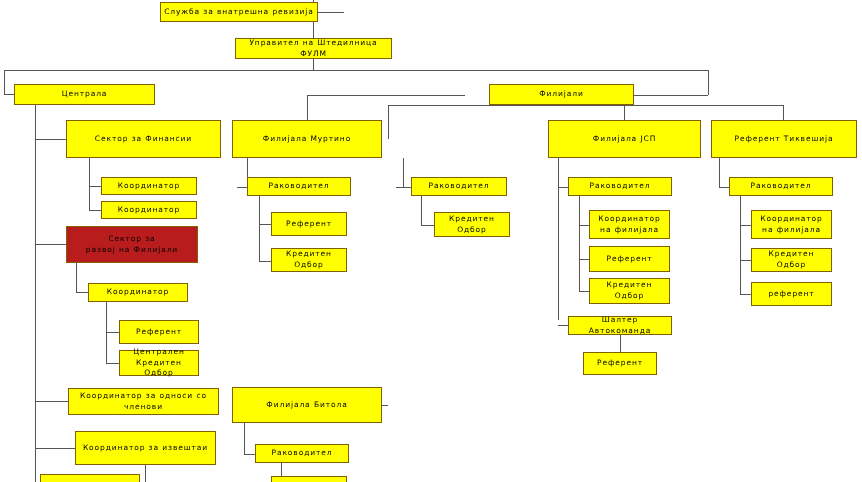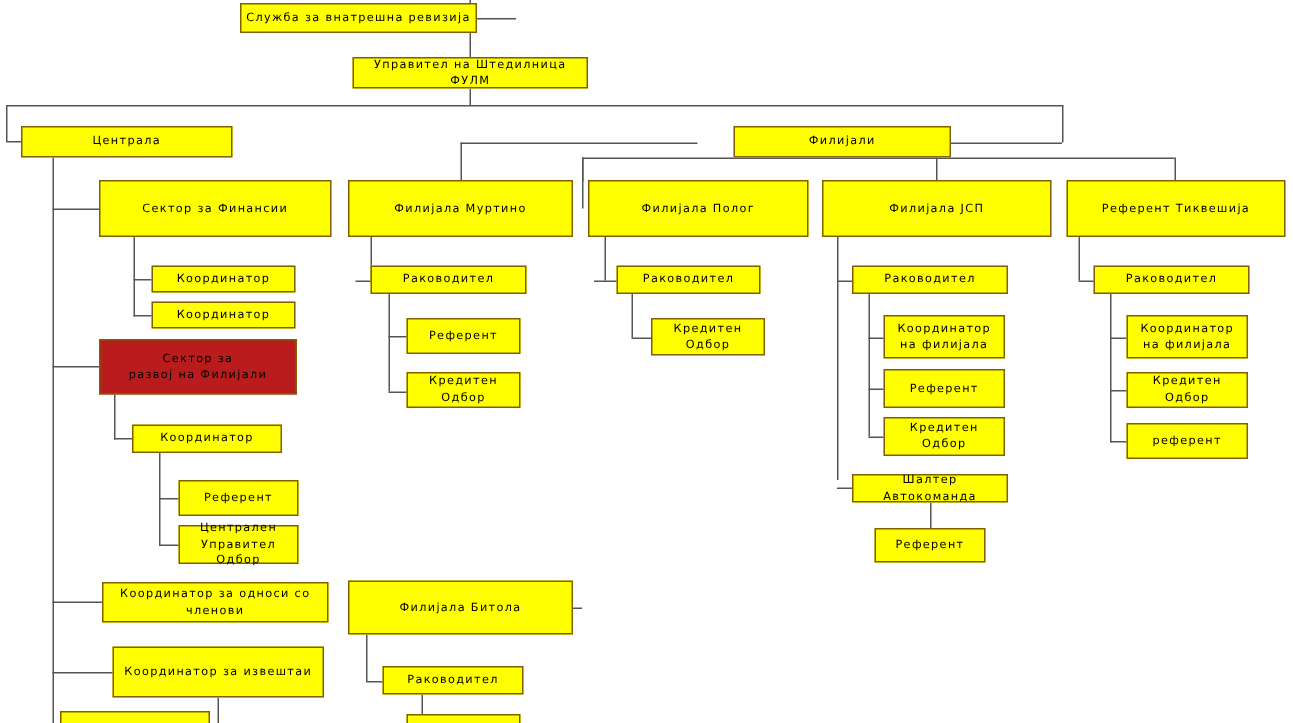--- a/index.html
+++ b/index.html
@@ -102,31 +102,30 @@
     <div class="conn v" style="left: 740px; top: 196px; background: rgb(85, 85, 85); height: 99px;"></div>
     <div class="conn h" style="left: 740px; top: 225px; background: rgb(85, 85, 85); width: 12px;"></div>
     <div class="conn h" style="left: 740px; top: 260px; background: rgb(85, 85, 85); width: 12px;"></div>
     <div class="conn h" style="left: 740px; top: 294px; background: rgb(85, 85, 85); width: 12px;"></div>
     <div class="node" style="left: 160px; top: 2px; width: 158px; height: 20px; background: rgb(255, 255, 0); border-color: rgb(128, 96, 0); color: rgb(0, 0, 0);">Служба за внатрешна ревизија</div>
     <div class="node" style="left: 235px; top: 38px; width: 157px; height: 21px; background: rgb(255, 255, 0); border-color: rgb(128, 96, 0); color: rgb(0, 0, 0);">Управител на Штедилница ФУЛМ</div>
     <div class="node" style="left: 14px; top: 84px; width: 141px; height: 21px; background: rgb(255, 255, 0); border-color: rgb(128, 96, 0); color: rgb(0, 0, 0);">Централа</div>
     <div class="node" style="left: 465px; top: 84px; width: 145px; height: 21px; background: rgb(255, 255, 0); border-color: rgb(128, 96, 0); color: rgb(0, 0, 0); margin-left: 24px;">Филијали</div>
     <div class="node" style="left: 66px; top: 120px; width: 155px; height: 38px; background: rgb(255, 255, 0); border-color: rgb(128, 96, 0); color: rgb(0, 0, 0);">Сектор за Финансии</div>
     <div class="node" style="left: 232px; top: 120px; width: 150px; height: 38px; background: rgb(255, 255, 0); border-color: rgb(128, 96, 0); color: rgb(0, 0, 0);">Филијала Муртино</div>
-    <div class="node" style="left: 392px; top: 120px; width: 147px; height: 38px; background: rgb(255, 255, 0); border-color: rgb(128, 96, 0); color: rgb(0, 0, 0);">Филијала Полог</div>
     <div class="node" style="left: 548px; top: 120px; width: 153px; height: 38px; background: rgb(255, 255, 0); border-color: rgb(128, 96, 0); color: rgb(0, 0, 0);">Филијала ЈСП</div>
     <div class="node" style="left: 711px; top: 120px; width: 146px; height: 38px; background: rgb(255, 255, 0); border-color: rgb(128, 96, 0); color: rgb(0, 0, 0);">Референт Тиквешија</div>
     <div class="node" style="left: 101px; top: 177px; width: 96px; height: 18px; background: rgb(255, 255, 0); border-color: rgb(128, 96, 0); color: rgb(0, 0, 0);">Координатор</div>
     <div class="node" style="left: 101px; top: 201px; width: 96px; height: 18px; background: rgb(255, 255, 0); border-color: rgb(128, 96, 0); color: rgb(0, 0, 0);">Координатор</div>
     <div class="node" style="left: 66px; top: 226px; width: 132px; height: 37px; background: #b91c1c; border-color: rgb(128, 96, 0); color: rgb(0, 0, 0);">Сектор за
 развој на Филијали</div>
     <div class="node" style="left: 88px; top: 283px; width: 100px; height: 19px; background: rgb(255, 255, 0); border-color: rgb(128, 96, 0); color: rgb(0, 0, 0);">Координатор</div>
     <div class="node" style="left: 119px; top: 320px; width: 80px; height: 24px; background: rgb(255, 255, 0); border-color: rgb(128, 96, 0); color: rgb(0, 0, 0);">Референт</div>
     <div class="node" style="left: 119px; top: 350px; width: 80px; height: 26px; background: rgb(255, 255, 0); border-color: rgb(128, 96, 0); color: rgb(0, 0, 0);">Централен
-Управител Одбор</div>
+Кредитен Одбор</div>
     <div class="node" style="left: 68px; top: 388px; width: 151px; height: 27px; background: rgb(255, 255, 0); border-color: rgb(128, 96, 0); color: rgb(0, 0, 0);">Координатор  за односи со членови</div>
     <div class="node" style="left: 75px; top: 431px; width: 141px; height: 34px; background: rgb(255, 255, 0); border-color: rgb(128, 96, 0); color: rgb(0, 0, 0);">Координатор за извештаи</div>
     <div class="node" style="left: 40px; top: 474px; width: 100px; height: 18px; background: rgb(255, 255, 0); border-color: rgb(128, 96, 0); color: rgb(0, 0, 0);"></div>
     <div class="node" style="left: 247px; top: 177px; width: 104px; height: 19px; background: rgb(255, 255, 0); border-color: rgb(128, 96, 0); color: rgb(0, 0, 0);">Раководител</div>
     <div class="node" style="left: 271px; top: 212px; width: 76px; height: 24px; background: rgb(255, 255, 0); border-color: rgb(128, 96, 0); color: rgb(0, 0, 0);">Референт</div>
     <div class="node" style="left: 271px; top: 248px; width: 76px; height: 24px; background: rgb(255, 255, 0); border-color: rgb(128, 96, 0); color: rgb(0, 0, 0);">Кредитен Одбор</div>
     <div class="node" style="left: 232px; top: 387px; width: 150px; height: 36px; background: rgb(255, 255, 0); border-color: rgb(128, 96, 0); color: rgb(0, 0, 0);">Филијала Битола</div>
     <div class="node" style="left: 255px; top: 444px; width: 94px; height: 19px; background: rgb(255, 255, 0); border-color: rgb(128, 96, 0); color: rgb(0, 0, 0);">Раководител</div>
     <div class="node" style="left: 271px; top: 476px; width: 76px; height: 18px; background: rgb(255, 255, 0); border-color: rgb(128, 96, 0); color: rgb(0, 0, 0);"></div>
     <div class="node" style="left: 411px; top: 177px; width: 96px; height: 19px; background: rgb(255, 255, 0); border-color: rgb(128, 96, 0); color: rgb(0, 0, 0);">Раководител</div>

